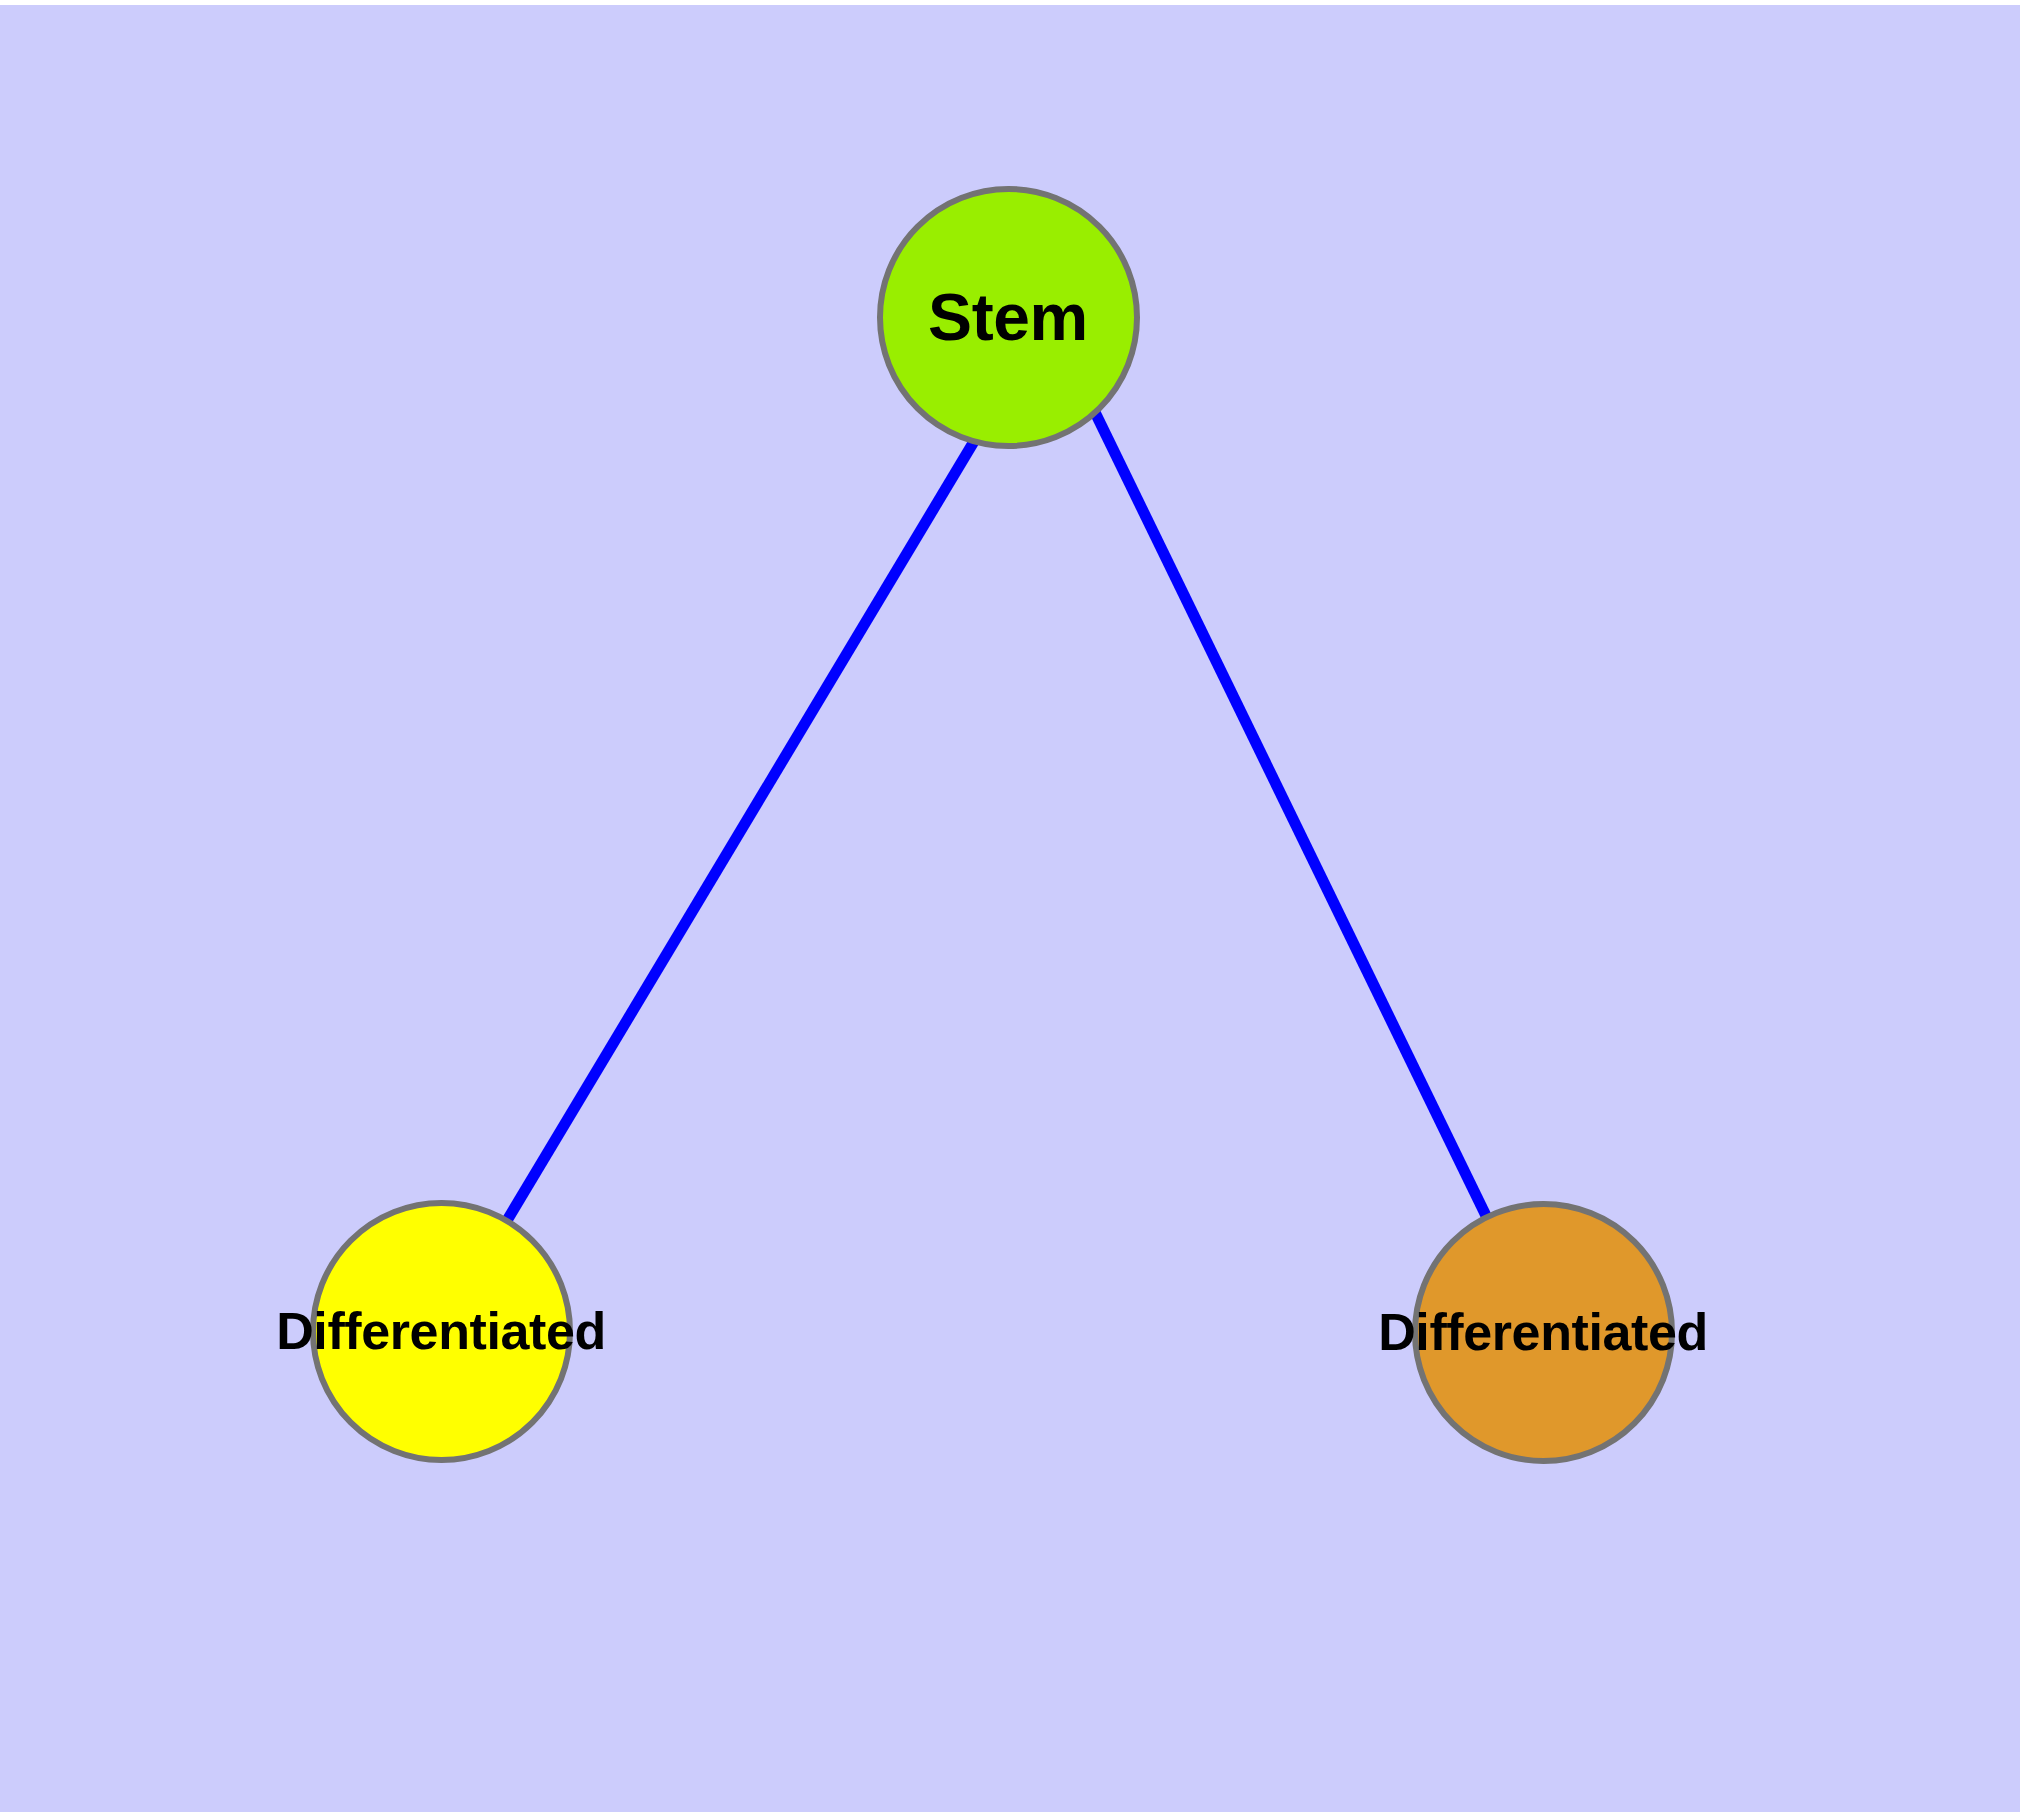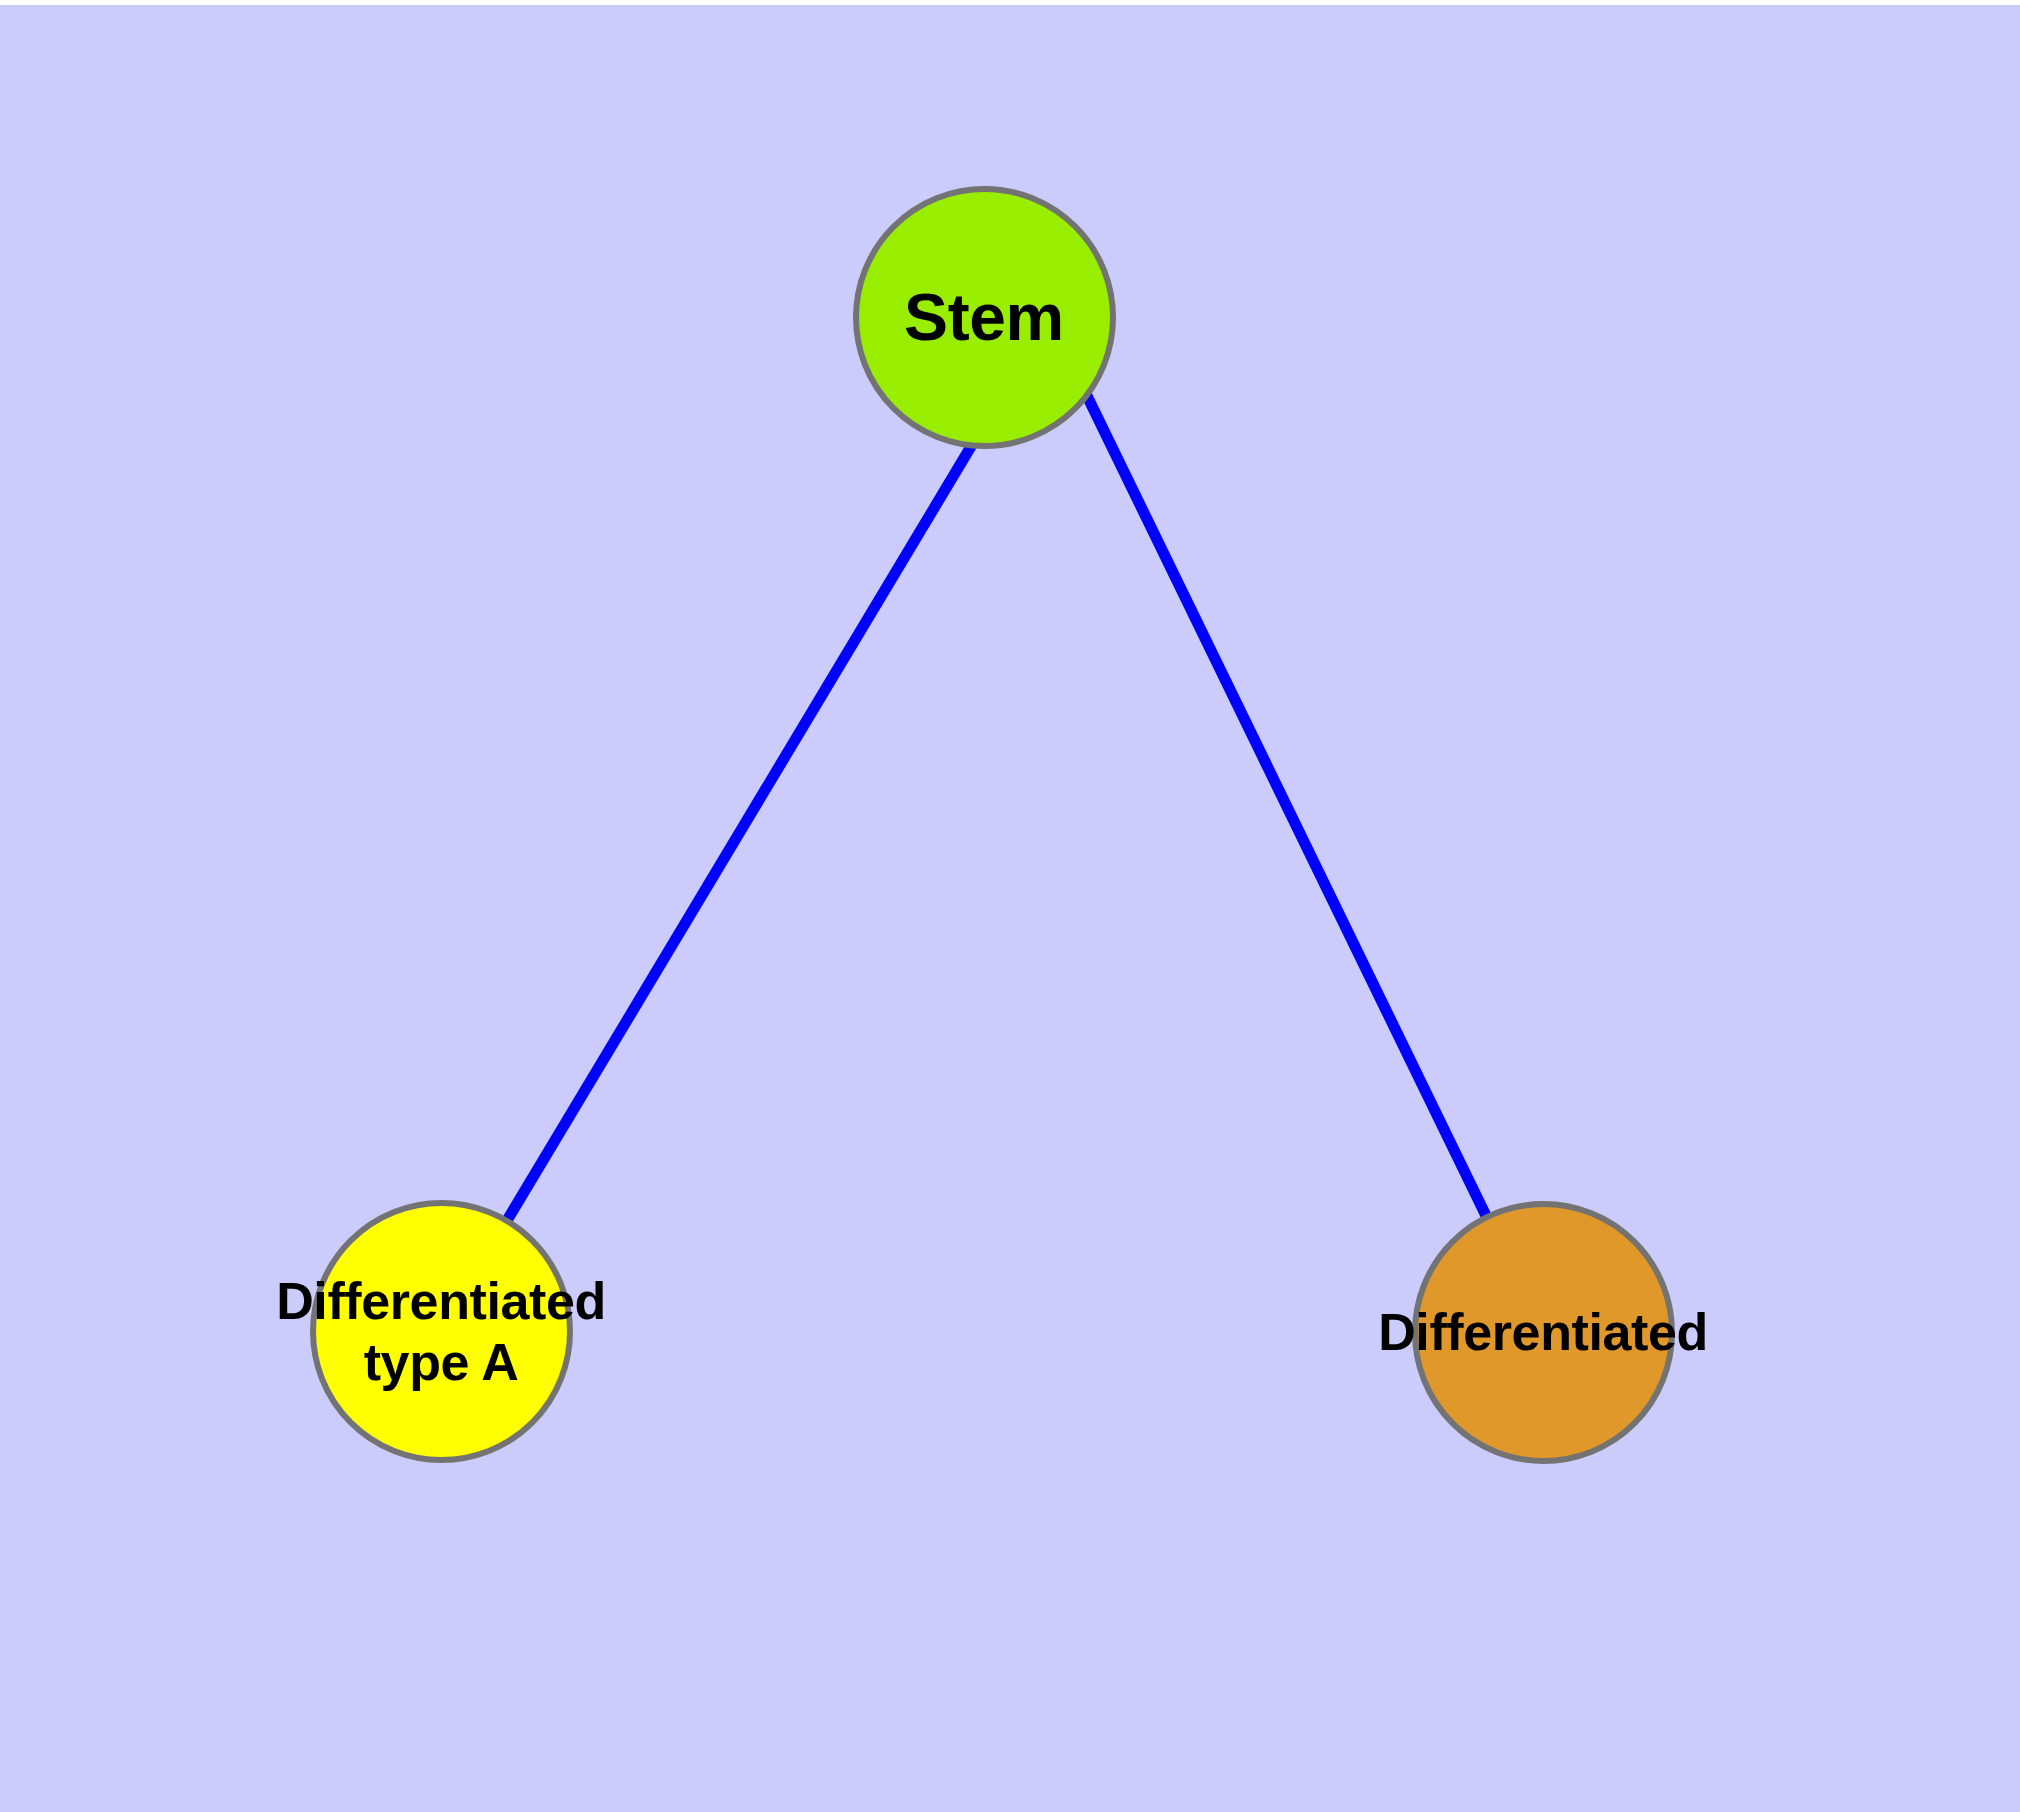--- a/index.html
+++ b/index.html
@@ -66,32 +66,31 @@
 
 <div id="canvas">
 
   <div id="top-strip"></div>
 
   <svg id="graph-svg" viewBox="0 0 2384 2138">
     <line id="edge-0" x1="1237" y1="374" x2="520" y2="1570" stroke="#0000ff" stroke-width="13" stroke-linecap="butt"></line>
     <line id="edge-1" x1="1237" y1="374" x2="1820" y2="1572" stroke="#0000ff" stroke-width="13" stroke-linecap="butt"></line>
   </svg>
 
-  <div class="node-group" id="node-0" style="left: 984px; top: 317px; width: 263px; height: 263px;">
+  <div class="node-group" id="node-0" style="left: 1008px; top: 317px; width: 263px; height: 263px;">
     <div class="node-circle" style="width: 263px; height: 263px; background: rgb(153, 238, 0); border-color: rgb(115, 115, 115);"></div>
     <div class="node-label label-md" style="color: rgb(0, 0, 0);">
       <div>Stem</div>
     </div>
   </div>
 
   <div class="node-group" id="node-1" style="left: 441px; top: 1331px; width: 263px; height: 263px;">
     <div class="node-circle" style="width: 263px; height: 263px; background: rgb(255, 255, 0); border-color: rgb(115, 115, 115);"></div>
     <div class="node-label label-lg" style="color: rgb(0, 0, 0);">
       <div>Differentiated</div>
-      <div>type A</div>
     </div>
   </div>
 
   <div class="node-group" id="node-2" style="left: 1543px; top: 1332px; width: 263px; height: 263px;">
     <div class="node-circle" style="width: 263px; height: 263px; background: rgb(224, 152, 43); border-color: rgb(115, 115, 115);"></div>
     <div class="node-label label-lg" style="color: rgb(0, 0, 0);">
       <div>Differentiated</div>
     </div>
   </div>
 

